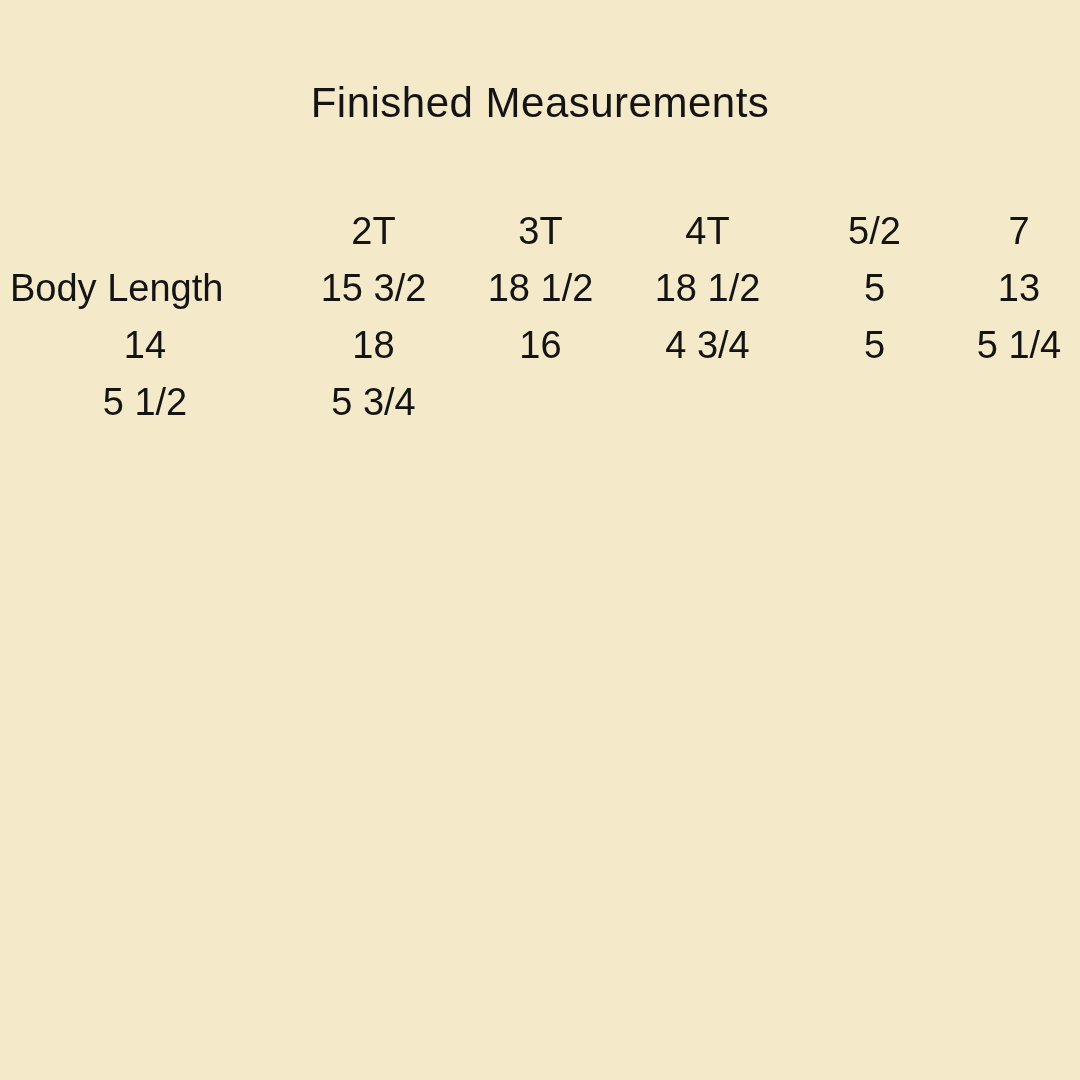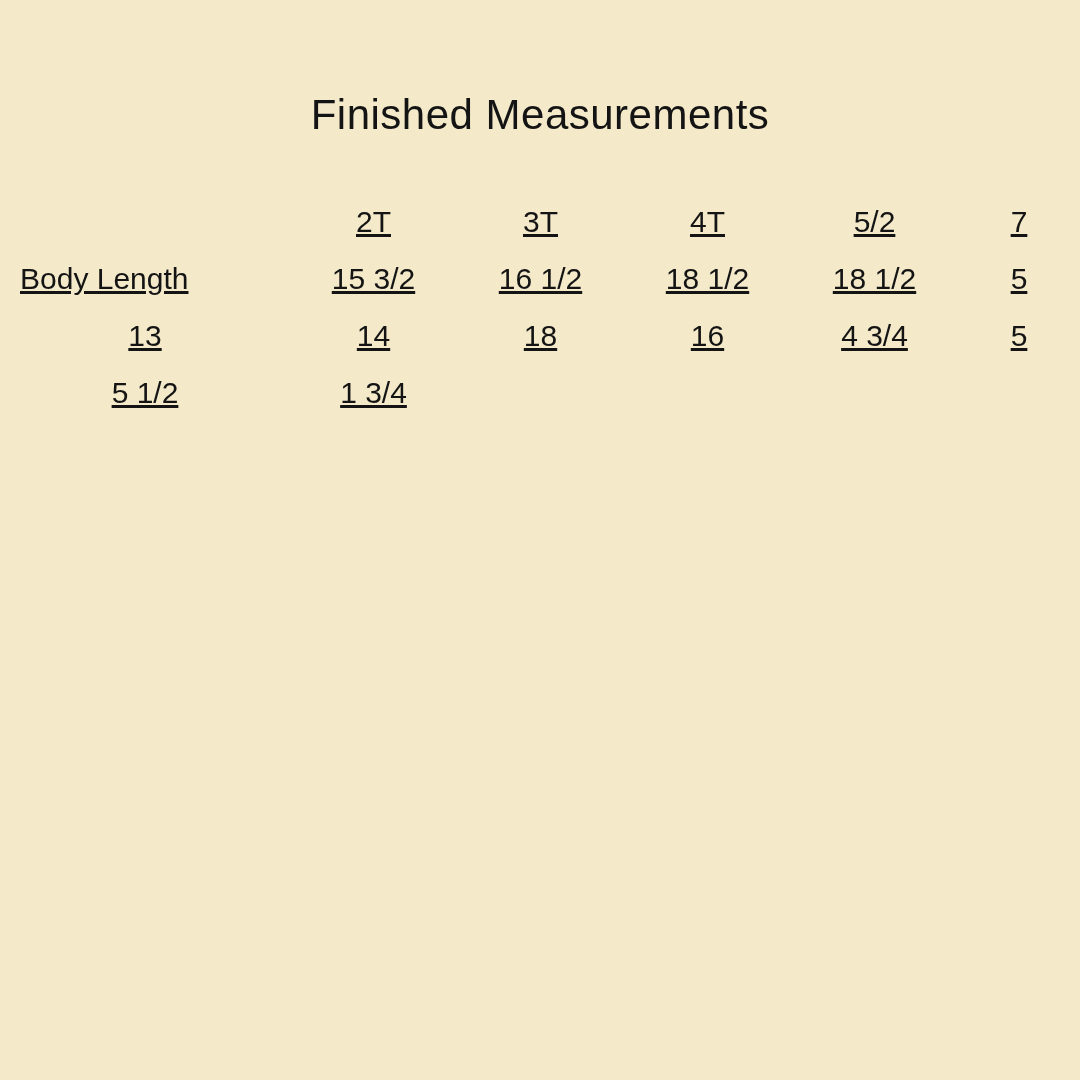--- a/index.html
+++ b/index.html
@@ -9,73 +9,72 @@
   .page {
     position: relative;
     width: 1080px;
     height: 1080px;
     background: #F4EACA;
     font-family: "Liberation Sans", sans-serif;
     color: #141414;
     overflow: hidden;
   }
   .title {
-    margin: 12px;
+    margin: 0;
     padding-top: 76px;
     text-align: center;
     font-size: 42px;
     font-weight: 400;
     line-height: 1.3;
     letter-spacing: 0.5px;
   }
   .table {
     display: grid;
     grid-template-columns: 290px 167px 167px 167px 167px 122px;
-    margin-top: 50px;
-    font-size: 30px;
+    margin-top: 72px;
+    font-size: 38px;
     font-weight: 400;
-    text-decoration: underline;
   }
   .cell {
     line-height: 57px;
     text-align: center;
     white-space: nowrap;
   }
   .cell.label {
     text-align: left;
-    padding-left: 20px;
+    padding-left: 10px;
   }
 </style>
 </head>
 <body>
 
 <div class="page">
 
   <h1 class="title">Finished Measurements</h1>
 
   <div class="table">
 
     <div class="cell label"></div>
     <div class="cell">2T</div>
     <div class="cell">3T</div>
     <div class="cell">4T</div>
     <div class="cell">5/2</div>
     <div class="cell">7</div>
 
     <div class="cell label">Body Length</div>
     <div class="cell">15 3/2</div>
-    <div class="cell">16 1/2</div>
     <div class="cell">18 1/2</div>
     <div class="cell">18 1/2</div>
 
     <div class="cell">5</div>
     <div class="cell">13</div>
     <div class="cell">14</div>
     <div class="cell">18</div>
     <div class="cell">16</div>
 
     <div class="cell">4 3/4</div>
     <div class="cell">5</div>
+    <div class="cell">5 1/4</div>
     <div class="cell">5 1/2</div>
-    <div class="cell">1 3/4</div>
+    <div class="cell">5 3/4</div>
 
   </div>
 </div>
 
 </body></html>

